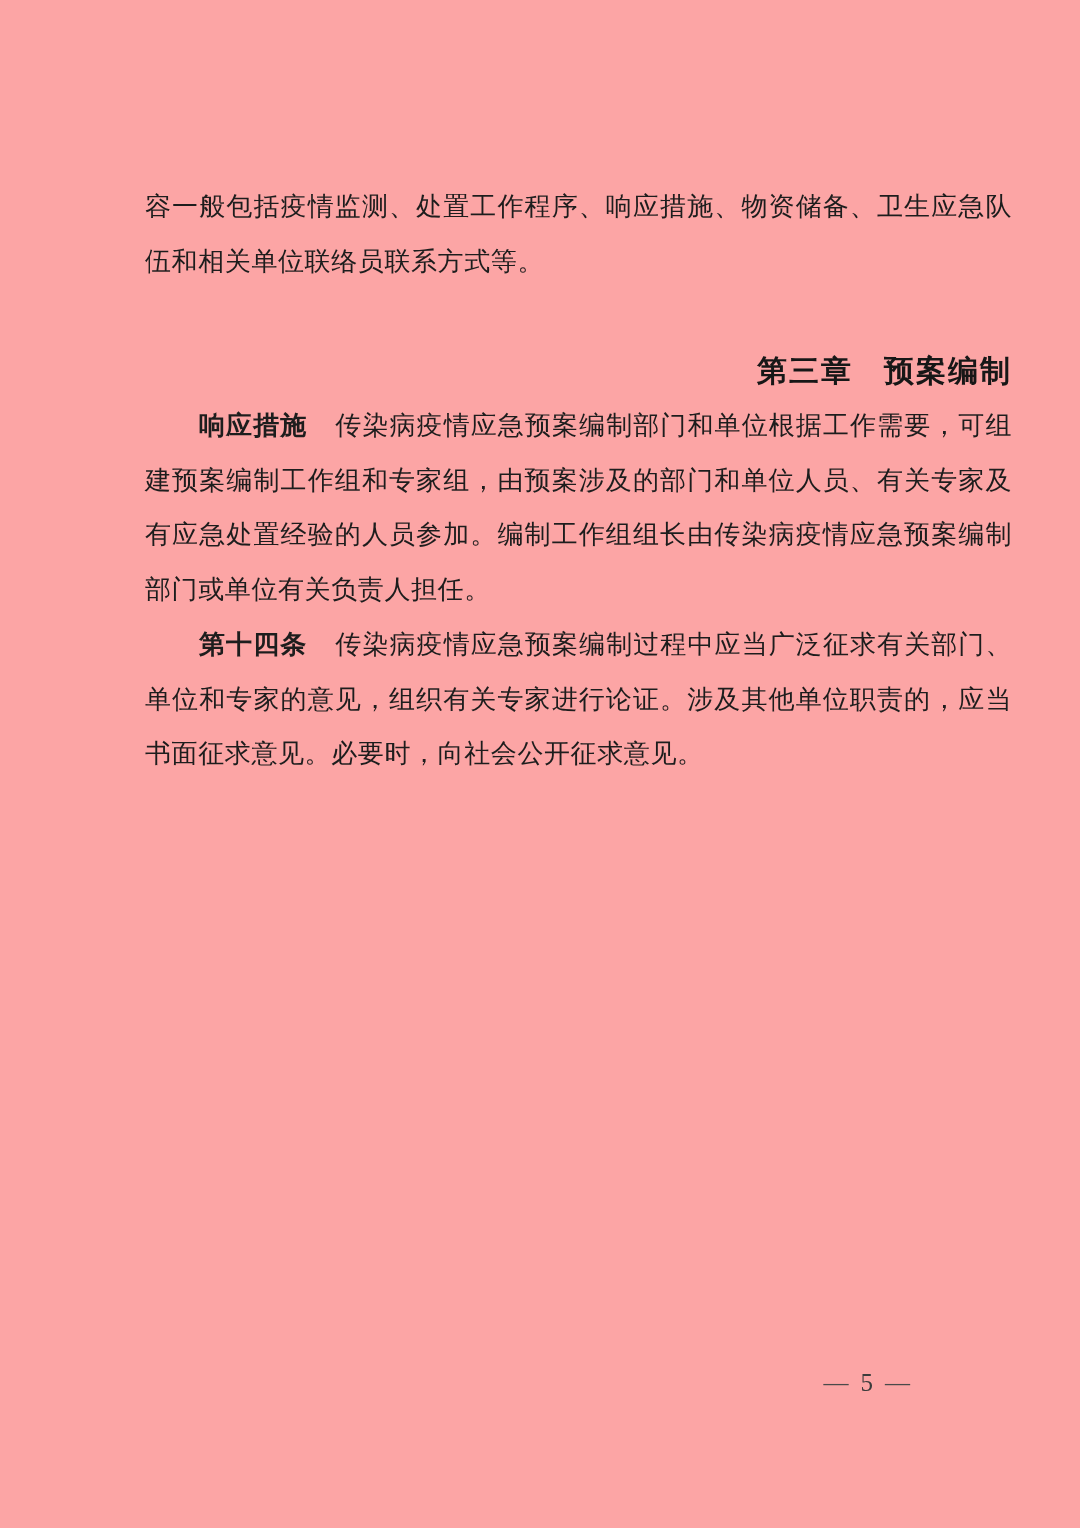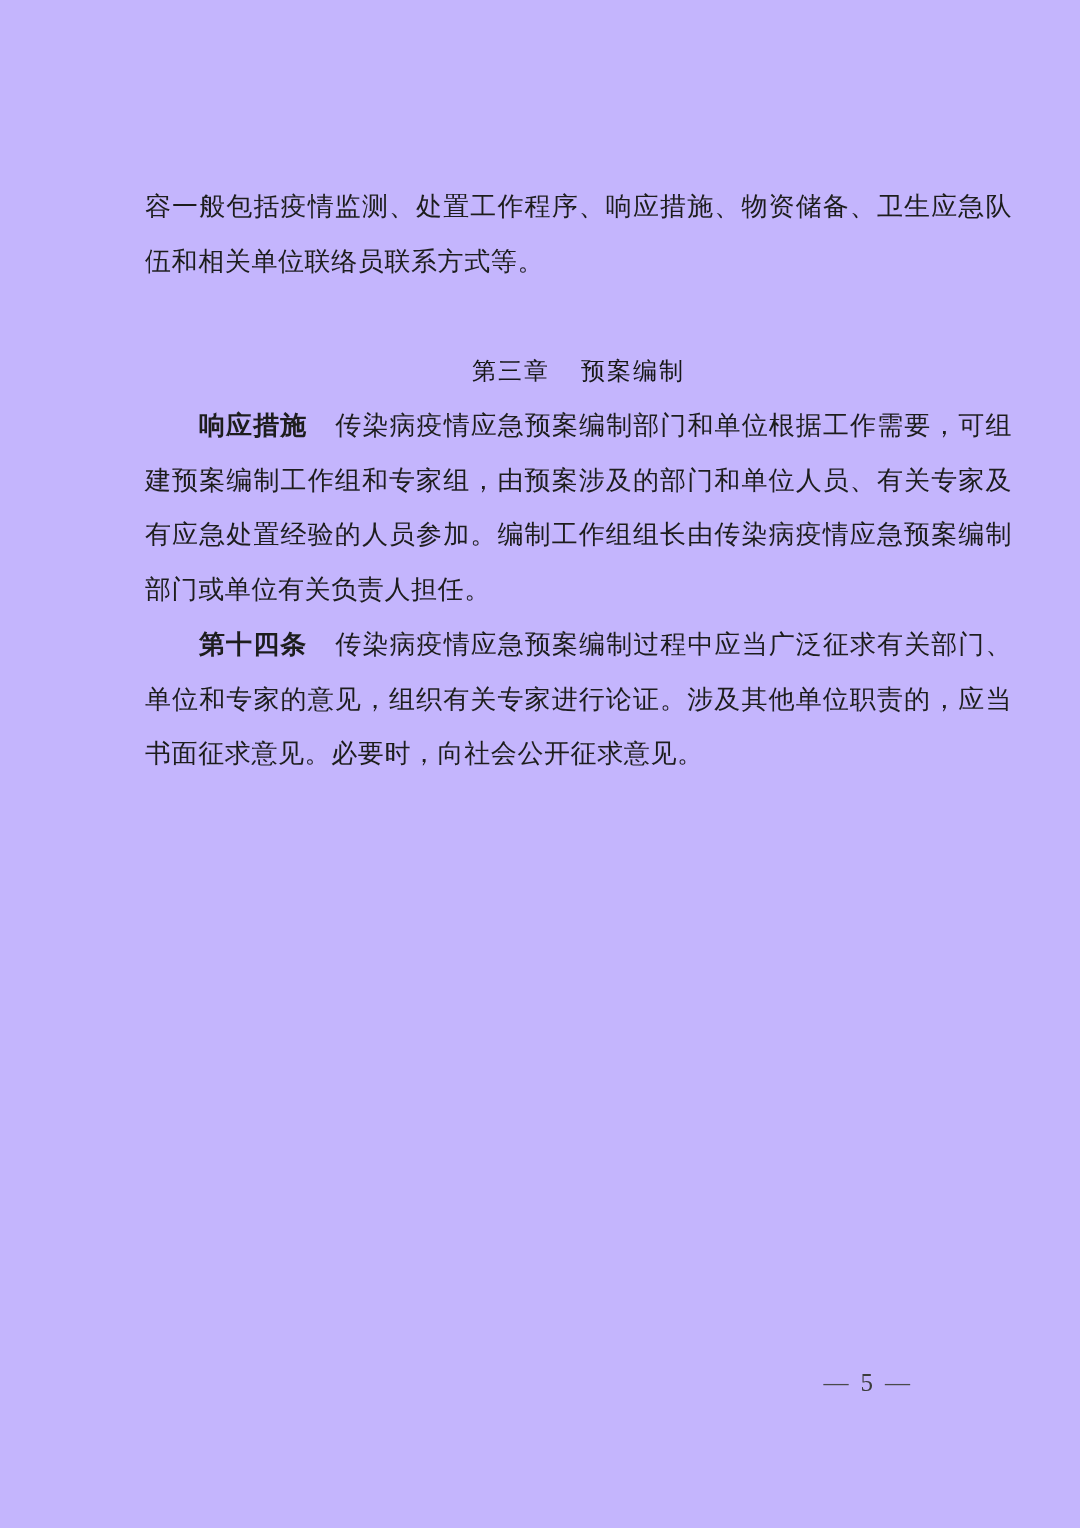--- a/index.html
+++ b/index.html
@@ -4,21 +4,21 @@
 <style>
   html, body {
     margin: 0;
     padding: 0;
     background: #ffffff;
   }
   .page {
     position: relative;
     width: 1080px;
     height: 1528px;
-    background: #c4b5fd;
+    background: #fca5a5;
     box-sizing: border-box;
     padding: 180px 68px 0 145px;
     font-family: "Liberation Serif", "DejaVu Serif", serif;
     color: #1d1d1d;
     overflow: hidden;
   }
   .para {
     margin: 0;
     font-size: 26px;
     line-height: 54.5px;
@@ -30,25 +30,25 @@
   .para.indent {
     text-indent: 54px;
   }
   .article-label {
     font-weight: 700;
     font-family: "Liberation Sans", "DejaVu Sans", sans-serif;
     margin-right: 28px;
   }
   .chapter-heading {
     margin: 54.5px 0 0 0;
-    font-size: 24px;
+    font-size: 30px;
     line-height: 54.5px;
-    font-weight: 400;
+    font-weight: 700;
     font-family: "Liberation Sans", "DejaVu Sans", sans-serif;
-    text-align: center;
+    text-align: right;
     letter-spacing: 2px;
     color: #171717;
   }
   .chapter-gap {
     display: inline-block;
     width: 31px;
   }
   .page-number {
     position: absolute;
     top: 1368px;

